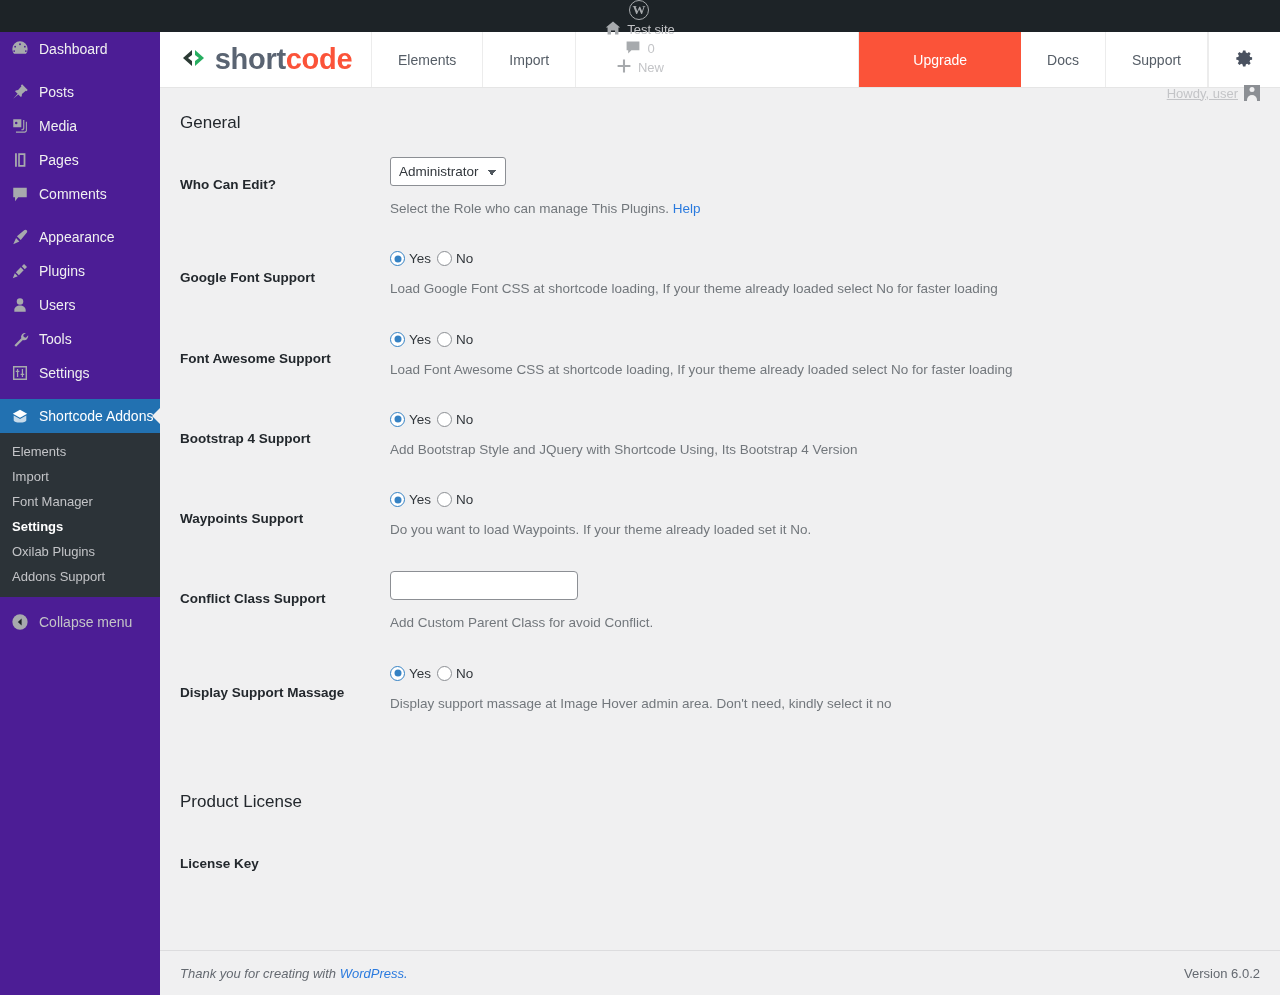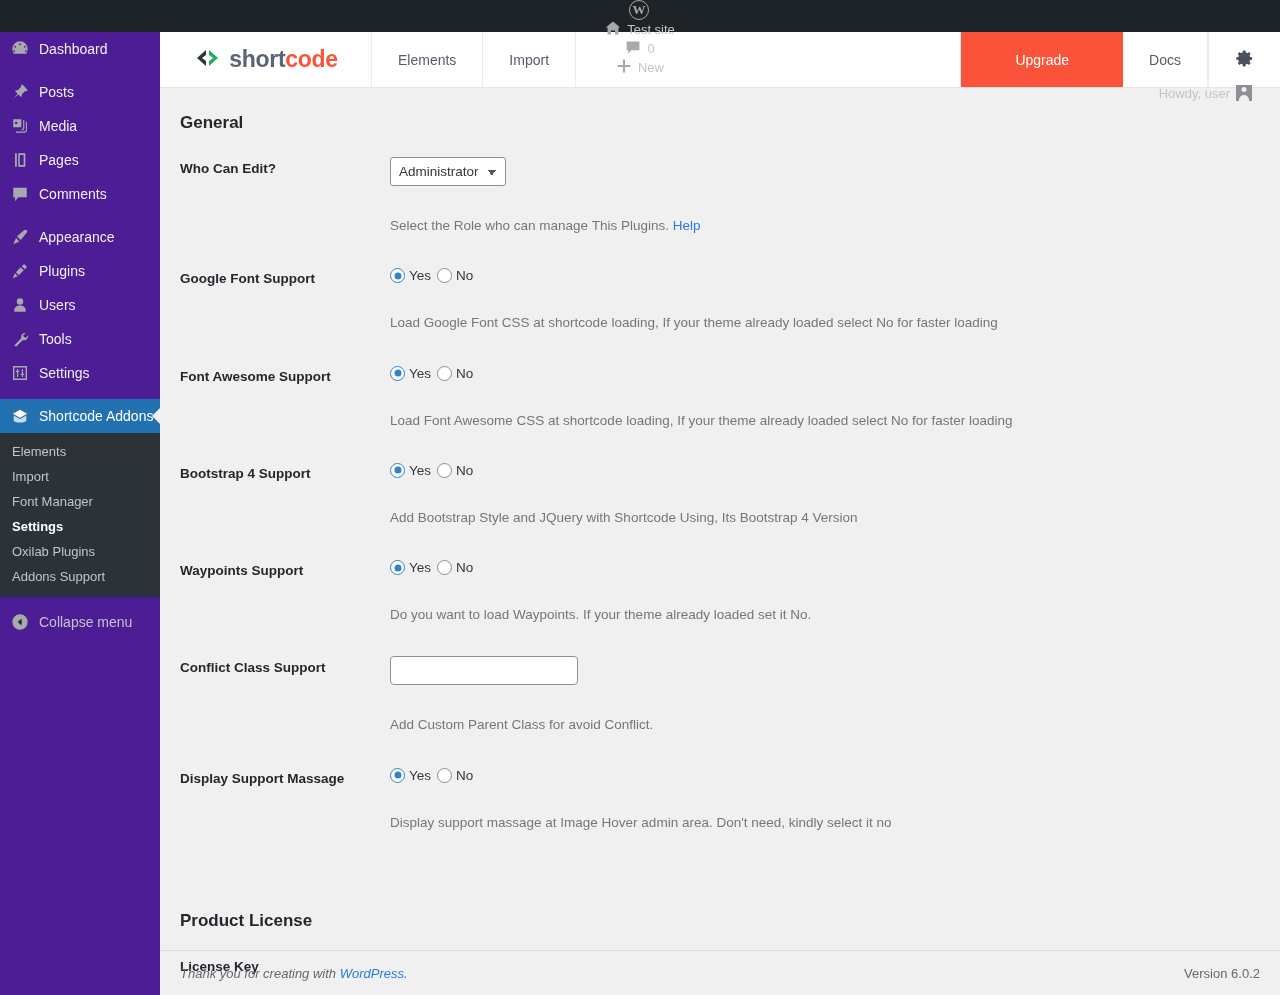--- a/index.html
+++ b/index.html
@@ -37,21 +37,21 @@
   }
   .wp-logo-circle::before {
     content: "W"; position: absolute;
     top: 50%; left: 50%; transform: translate(-50%,-52%);
     font-family: "Liberation Serif", serif;
     font-size: 13px; font-weight: 700; color: #a7aaad;
     line-height: 1;
   }
   .ab-right {
     margin-left: auto; display: flex; 
-    padding-right: 20px; gap: 8px;
+    padding-right: 12px; gap: 8px; text-decoration: underline;
   }
   .avatar-sq {
     width: 16px; height: 16px; background: #8c8f94;
     position: relative; overflow: hidden; flex: none;
   }
   .avatar-sq::before {
     content:""; position: absolute; top: 2px; left: 50%;
     transform: translateX(-50%);
     width: 5px; height: 5px; border-radius: 50%; background: #f0f0f1;
   }
@@ -120,21 +120,21 @@
     display: flex; align-items: stretch;
     border-bottom: 1px solid #e5e5e5;
   }
   .logo-cell {
     width: 212px; display: flex; align-items: center;
     justify-content: center;
     border-right: 1px solid #ececec;
   }
   .logo-wrap { display: flex; align-items: center; gap: 6px; }
   .logo-text {
-    font-size: 23px; font-weight: 700; letter-spacing: -0.3px;
+    font-size: 29px; font-weight: 700; letter-spacing: -0.3px;
   }
   .logo-short { color: #5a6472; }
   .logo-code  { color: #fb5339; }
   .nav-cell {
     display: flex; align-items: center; justify-content: center;
     padding: 0 26px; font-size: 14px; color: #555d66;
     border-right: 1px solid #ececec; cursor: pointer;
     white-space: nowrap;
   }
   .nav-spacer { flex: 1; border-right: 1px solid #ececec; }
@@ -143,36 +143,37 @@
     padding: 0 54px;
   }
   .nav-gear {
     padding: 0 26px; color: #4a5260;
     border-right: none; border-left: 1px solid #ececec;
   }
 
   
   #settings-body { padding: 0 20px; }
   .section-title {
-    font-size: 17px; font-weight: 700; color: #23282d;
+    font-size: 17px; font-weight: 400; color: #23282d;
     padding-top: 25px; margin: 0 0 24px 0;
   }
   .field-row {
     display: flex; align-items: flex-start;
     margin-bottom: 14px;
   }
   .field-label {
     width: 210px; flex: none;
     font-size: 13.5px; font-weight: 700; color: #23282d;
     padding-top: 4px;
+    margin-top: 16px;
   }
   .field-ctrl { flex: 1; }
   .field-desc {
     font-size: 13.5px; color: #72777c;
-    margin-top: 30px; line-height: 1.5;
+    margin-top: 13px; line-height: 1.5;
   }
   .field-desc a { color: #2a7ade; text-decoration: none; }
 
   select.role-select {
     font-family: "Liberation Sans", sans-serif;
     font-size: 13.5px; color: #32373c;
     background: #fff; border: 1px solid #8c8f94;
     border-radius: 3px; padding: 4px 26px 4px 8px;
     height: 29px; appearance: none; -webkit-appearance: none;
     background-image:
@@ -412,20 +413,21 @@
           <span class="logo-short">short</span><span class="logo-code">code</span>
         </span>
       </div>
     </div>
 
     <div class="nav-cell">Elements</div>
     <div class="nav-cell">Import</div>
     <div class="nav-spacer"></div>
     <div class="nav-cell nav-upgrade">Upgrade</div>
     <div class="nav-cell">Docs</div>
+    <div class="nav-cell">Support</div>
     <div class="nav-cell nav-gear">
       <span>
         <svg width="19" height="19" viewBox="0 0 20 20" fill="#4a5260">
           <path d="M10 6.6A3.4 3.4 0 1 0 10 13.4 3.4 3.4 0 0 0 10 6.6zm0 5.1a1.7 1.7 0 1 1 0-3.4 1.7 1.7 0 0 1 0 3.4z"></path>
           <path d="M18 11.3v-2.6l-2.1-.4a6 6 0 0 0-.6-1.5l1.2-1.8-1.8-1.8-1.8 1.2a6 6 0 0 0-1.5-.6L11 1.7H8.4L8 3.8a6 6 0 0 0-1.5.6L4.7 3.2 2.9 5l1.2 1.8a6 6 0 0 0-.6 1.5L1.4 8.7v2.6l2.1.4c.1.5.3 1 .6 1.5L2.9 15l1.8 1.8 1.8-1.2c.5.3 1 .5 1.5.6l.4 2.1H11l.4-2.1c.5-.1 1-.3 1.5-.6l1.8 1.2 1.8-1.8-1.2-1.8c.3-.5.5-1 .6-1.5z"></path>
         </svg>
       </span>
     </div>
   </div>
 

